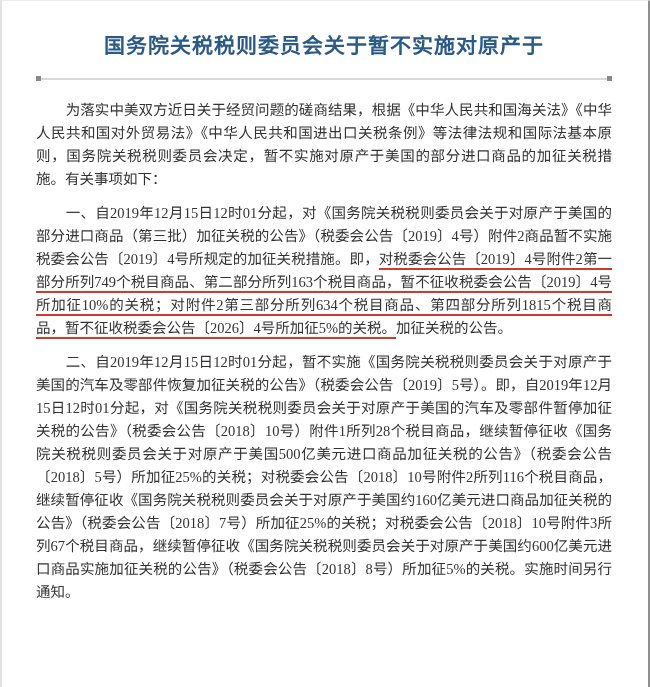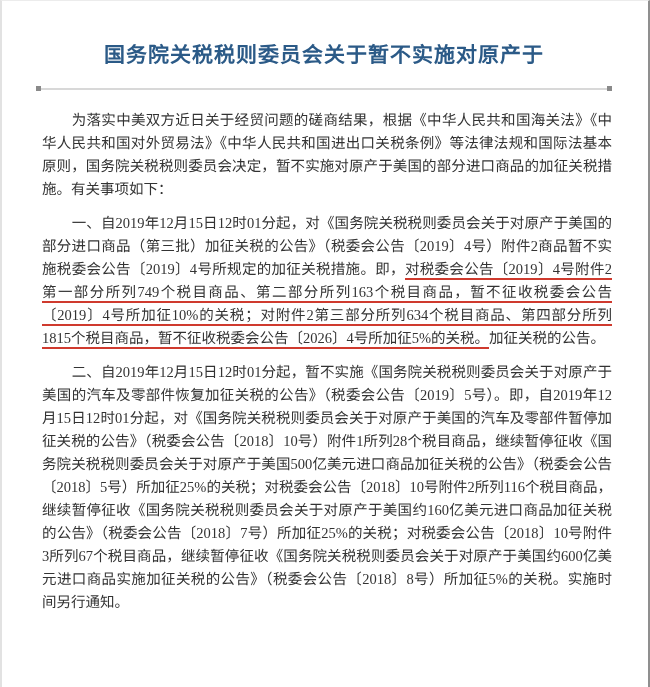--- a/index.html
+++ b/index.html
@@ -15,21 +15,21 @@
     height: 687px;
     margin: 0;
     background: #ffffff;
     border-top: 1px solid #ececec;
     border-left: 2px solid #e2e2e2;
     border-right: 2px solid #8f8f8f;
     padding: 21px 36px 0 34px;
     overflow: hidden;
   }
   .title {
-    margin: 17px;
+    margin: 8px;
     text-align: center;
     color: var(--title-blue, #2b5a87);
     font-size: 21px;
     font-weight: bold;
     line-height: 32px;
     letter-spacing: 1px;
   }
   .title-line { display: block; }
   .divider {
     position: relative;
@@ -54,21 +54,21 @@
     margin-top: 27px;
   }
   .body {
     margin-top: 19px;
     font-size: 14.5px;
     line-height: 23px;
     color: var(--body-text, #333333);
     text-align: justify;
   }
   .body p {
-    margin: 0 0 11px 6px;
+    margin: 0 0 11px 0;
     text-indent: 2.05em;
   }
   .red-underline {
     border-bottom: 2px solid var(--underline-red, #cf3a2e);
     padding-bottom: 1px;
   }
 </style>
 </head>
 <body>
 

